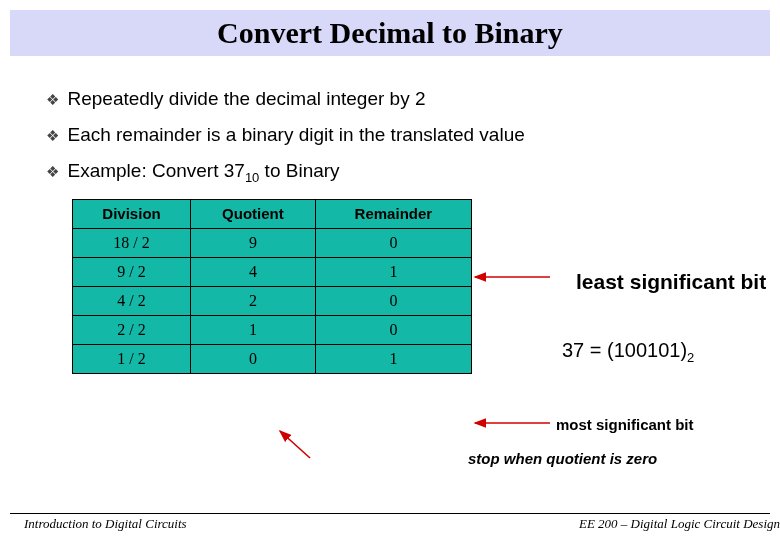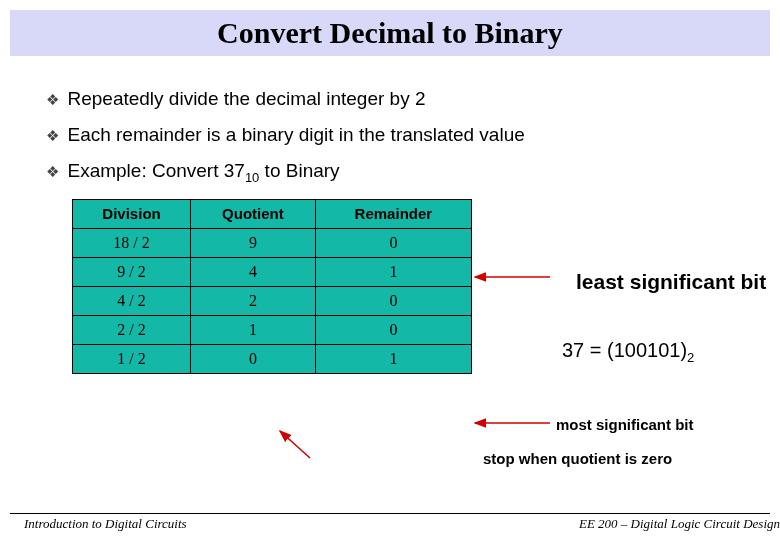--- a/index.html
+++ b/index.html
@@ -65,21 +65,21 @@
   }
   .annot {
     position: absolute;
     font-family: Arial, sans-serif;
     font-weight: bold;
     color: #000;
   }
   .annot.lsb { left: 576px; top: 270px; font-size: 21px; }
   .annot.result { left: 530px; top: 339px; font-size: 20px; font-weight: normal; margin-left: 32px; }
   .annot.msb { left: 556px; top: 416px; font-size: 15px; }
-  .annot.stopq { left: 483px; top: 450px; font-size: 15px; }
+  .annot.stopq { left: 468px; top: 450px; font-size: 15px; font-style: italic; }
   svg.arrows {
     position: absolute;
     left: 0; top: 0;
     width: 780px; height: 540px;
     pointer-events: none;
   }
   .footer {
     position: absolute;
     bottom: 2px;
     left: 12px;

